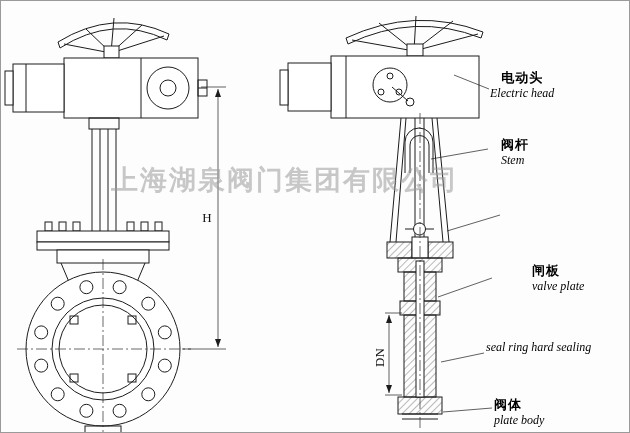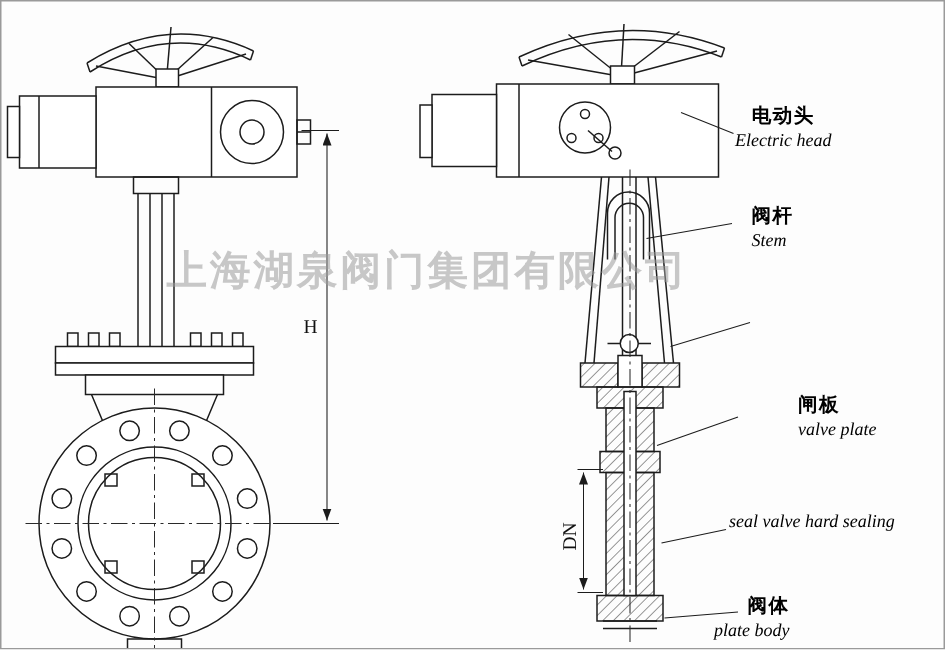--- a/index.html
+++ b/index.html
@@ -225,21 +225,21 @@
     <span class="en">Stem</span>
   </div>
 
 
   <div class="callout" style="left:493px; top:263px;margin-left:38px;">
     <span class="cn">闸板</span>
     <span class="en">valve plate</span>
   </div>
 
   <div class="callout" style="left:485px; top:339px;">
-    <span class="en">seal valve hard sealing</span>
-  </div>
-
-  <div class="callout" style="left:475px; top:397px;text-align:right;">
+    <span class="en">seal ring hard sealing</span>
+  </div>
+
+  <div class="callout" style="left:493px; top:397px;">
     <span class="cn">阀体</span>
     <span class="en">plate body</span>
   </div>
 
 </div>
 
 </body></html>

